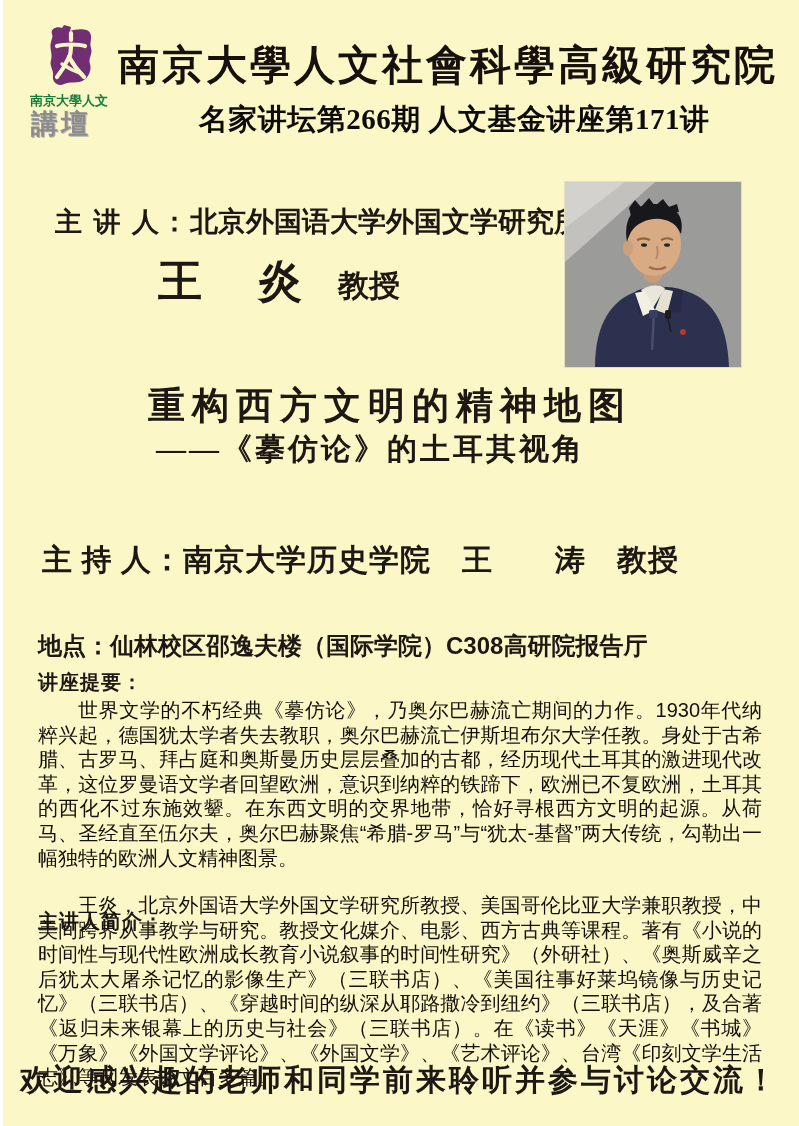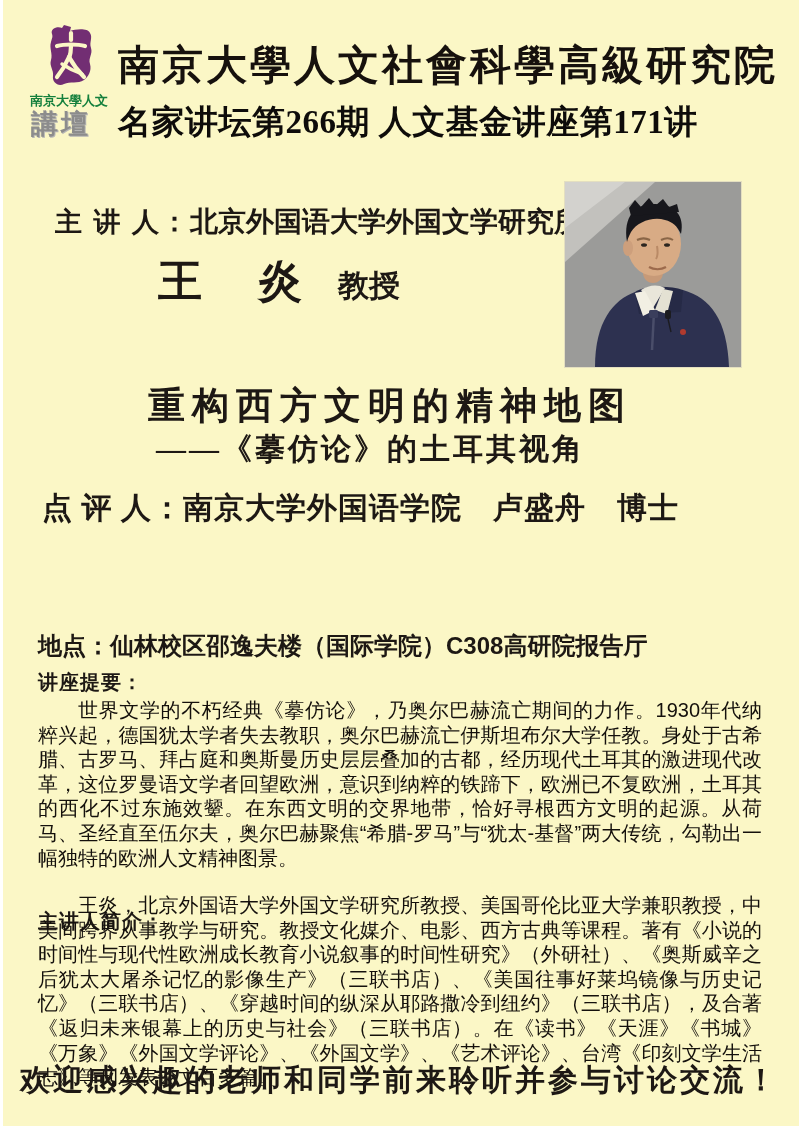--- a/index.html
+++ b/index.html
@@ -13,22 +13,22 @@
   .logo{position:absolute;left:28px;top:22px;width:110px;}
   .seal{position:absolute;left:16px;top:2px;width:54px;height:66px;}
   .logo-org{position:absolute;left:2px;top:70px;width:110px;font-weight:bold;
     font-size:13px;letter-spacing:0px;color:#15803d;font-family:"Liberation Sans","DejaVu Sans",sans-serif;white-space:nowrap;}
   .logo-forum{position:absolute;left:3px;top:84px;font-size:27px;font-weight:900;
     color:#8c8c8c;letter-spacing:3px;text-shadow:1px 1px 0 #b5b5b5;white-space:nowrap;}
   
   .inst-title{position:absolute;left:118px;top:38px;width:672px;text-align:left;
     font-family:"Liberation Serif","DejaVu Serif",serif;font-weight:900;font-size:41px;
     letter-spacing:3px;white-space:nowrap;color:#16110d;}
-  .series-title{position:absolute;left:118px;top:100px;width:672px;
-    font-family:"Liberation Serif","DejaVu Serif",serif;font-weight:700;font-size:33px;
+  .series-title{position:absolute;left:118px;top:100px;width:672px;text-align:center;
+    font-family:"Liberation Serif","DejaVu Serif",serif;font-weight:700;font-size:29px;
     letter-spacing:0.5px;white-space:nowrap;color:#0e0c0a;}
   
   .speaker-row{position:absolute;left:55px;top:203px;white-space:nowrap;}
   .speaker-label{font-size:27px;font-weight:700;letter-spacing:2px;font-family:"Liberation Sans","DejaVu Sans",sans-serif;}
   .speaker-affil{font-size:28px;font-weight:800;font-family:"Liberation Serif","DejaVu Serif",serif;}
   .name-row{position:absolute;left:158px;top:252px;white-space:nowrap;}
   .speaker-name{font-size:44px;font-weight:900;font-family:"Liberation Serif","DejaVu Serif",serif;letter-spacing:6px;text-align:center;}
   .speaker-title{font-size:31px;font-weight:700;font-family:"Liberation Serif","DejaVu Serif",serif;margin-left:30px;}
   
   .photo{position:absolute;left:565px;top:182px;width:176px;height:185px;
@@ -130,22 +130,22 @@
       <rect x="100" y="128" width="6" height="9" rx="2" fill="#1c1c20"></rect>
       <line x1="103" y1="137" x2="106" y2="150" stroke="#1c1c20" stroke-width="1.4"></line>
 
       <circle cx="118" cy="150" r="3" fill="#b03a2e"></circle>
     </svg>
   </div>
 
   <div class="topic-line1">重构西方文明的精神地图</div>
   <div class="topic-line2">——《摹仿论》的土耳其视角</div>
 
-  <div class="person-row commentator-row">
-    <span>点 评 人：</span><span>南京大学外国语学院　卢盛舟　博士</span>
+  <div class="person-row host-row">
+    <span>主 持 人：</span><span>南京大学历史学院　王　　涛　教授</span>
   </div>
 
   <div class="info-row venue-row">
     <span>地点：</span><span>仙林校区邵逸夫楼（国际学院）C308高研院报告厅</span>
   </div>
 
   <div class="section-label abstract-label">讲座提要：</div>
   <div class="para abstract-text">世界文学的不朽经典《摹仿论》，乃奥尔巴赫流亡期间的力作。1930年代纳粹兴起，德国犹太学者失去教职，奥尔巴赫流亡伊斯坦布尔大学任教。身处于古希腊、古罗马、拜占庭和奥斯曼历史层层叠加的古都，经历现代土耳其的激进现代改革，这位罗曼语文学者回望欧洲，意识到纳粹的铁蹄下，欧洲已不复欧洲，土耳其的西化不过东施效颦。在东西文明的交界地带，恰好寻根西方文明的起源。从荷马、圣经直至伍尔夫，奥尔巴赫聚焦“希腊-罗马”与“犹太-基督”两大传统，勾勒出一幅独特的欧洲人文精神图景。</div>
 
   <div class="section-label bio-label">主讲人简介：</div>

